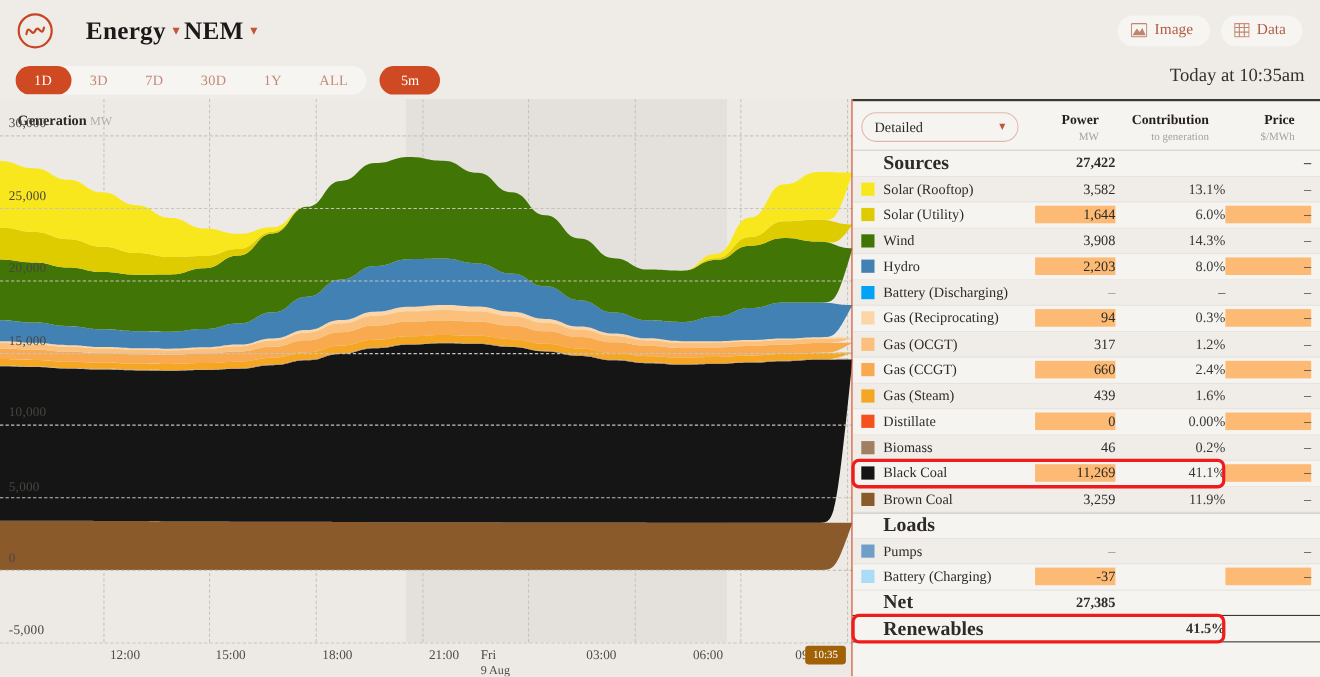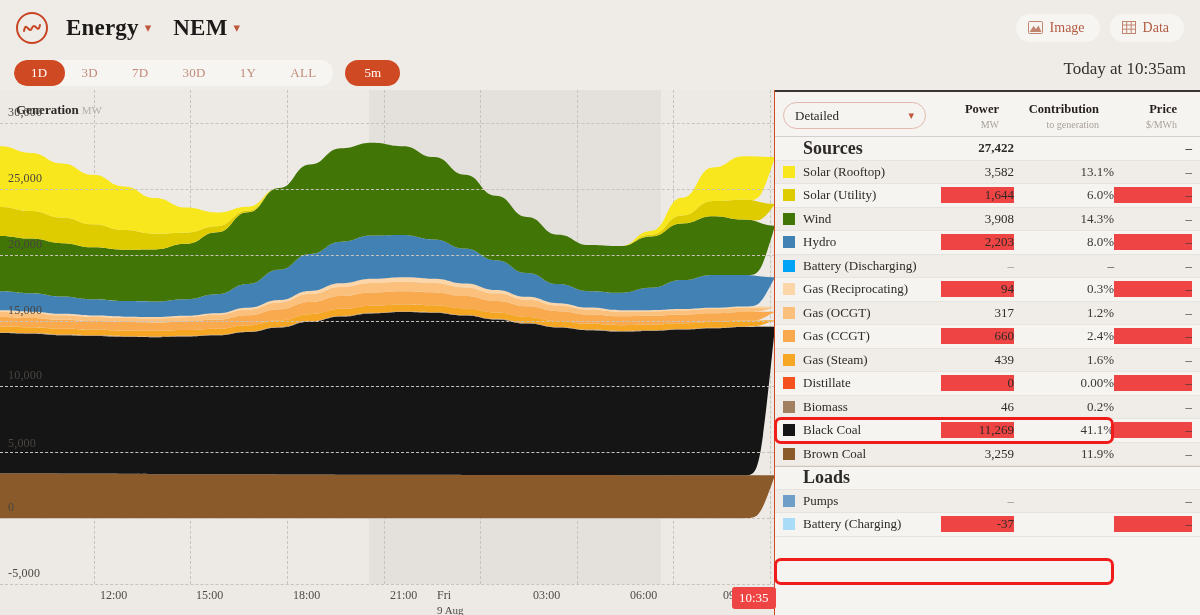--- a/index.html
+++ b/index.html
@@ -19,21 +19,21 @@
     padding: 0 16px;
     position: relative;
   }
   .logo {
     width: 32px; height: 32px; border-radius: 50%;
     border: 2px solid #c74523;
     display: flex; align-items: center; justify-content: center;
     flex: 0 0 auto;
   }
   .logo svg { display:block; }
-  .brand-group { display: flex; align-items: center; margin-left: 18px; gap: 22px; }
+  .brand-group { display: flex; align-items: center; margin-left: 30px; gap: 4px; }
   .brand-item { display: flex; align-items: baseline; gap: 6px; cursor: pointer; }
   .brand-item .txt { font-size: 23px; font-weight: 700; letter-spacing: .2px; color:#1c1a19;}
   .chev { color: #c0563a; font-size: 13px; line-height: 1; position: relative; top: -3px;}
   .header-right { margin-left: auto; display: flex; gap: 10px; align-items: center; }
   .pill-btn {
     background: #f7f5f2; border-radius: 16px;
     padding: 6px 15px 6px 12px;
     display: flex; align-items: center; gap: 7px;
     font-size: 14px; color: #b25d43;
     cursor: pointer; border: none;
@@ -94,21 +94,21 @@
   }
   .night-band {
     position: absolute; top: 0; height: 494px; background: rgba(0,0,0,0.035);
     z-index: 0;
   }
   .chart-svg { position: absolute; left: 0; top: 0; z-index: 2;}
   .xaxis { position: absolute; left: 0; top: 494px; width: 775px; height: 31px; z-index: 6;}
   .xtick { position: absolute; font-size: 12px; color: #4f4a46; top: 4px; }
   .xtick .sub { display: block; font-size: 11px; margin-top: 1px;}
   .now-marker {
-    position: absolute; background: #ef4444; color: #fff; font-size: 13px;
+    position: absolute; background: #a16207; color: #fff; font-size: 10px;
     padding: 3px 7px; border-radius: 3px; top: 0px; z-index: 9;
   }
   .chart-right-border {
     position: absolute; left: 774px; top: 0; width: 1px; height: 525px;
     background: #cf4a23; z-index: 8;
   }
 
   
   .panel {
     position: absolute; left: 775px; top: 0; width: 425px; height: 525px;
@@ -141,21 +141,21 @@
   .row.alt { background: #f0ede9; }
   .row .sw { width: 12px; height: 12px; flex: 0 0 auto; margin-right: 8px; }
   .row .sw.blank { visibility: hidden; }
   .row .name { flex: 1; color: #2d2a27; white-space: nowrap; }
   .row.group .name { font-weight: 700; font-size: 18px;}
   .row .val { text-align: right; color: #2d2a27; }
   .row.group .val { font-weight: 700; }
   .row .val.c-contrib, .row .val.c-price { color: #3a3633; }
   .row .dash { color: #8d8882; }
   .row.group-sep { border-top: 1px solid #cdc7bf;}
-  .shade { background: #ef4444; }
+  .shade { background: #fdba74; }
   .row.net { border-bottom: 1px solid #3a3633;}
   .row.renew { border-bottom: 1px solid #3a3633;}
 
   .annot {
     position: absolute; border: 3px solid #f01b1b; border-radius: 7px;
     z-index: 20; pointer-events: none;
   }
 </style>
 </head>
 <body>
@@ -409,17 +409,31 @@
           <span class="val c-contrib"></span>
           <span class="val c-price dash">–</span>
         </div>
         <div class="row">
           <span class="sw" style="background: rgb(169, 220, 247);"></span>
           <span class="name">Battery (Charging)</span>
           <span class="val c-power shade">-37</span>
           <span class="val c-contrib"></span>
           <span class="val c-price shade dash">–</span>
         </div>
+        <div class="row group net">
+          <span class="sw blank"></span>
+          <span class="name">Net</span>
+          <span class="val c-power">27,385</span>
+          <span class="val c-contrib"></span>
+          <span class="val c-price"></span>
+        </div>
+        <div class="row group renew">
+          <span class="sw blank"></span>
+          <span class="name">Renewables</span>
+          <span class="val c-power"></span>
+          <span class="val c-contrib">41.5%</span>
+          <span class="val c-price"></span>
+        </div>
       </div>
   <div class="annot" style="left: -1px; top: 327px; width: 340px; height: 26.5px;"></div>
       <div class="annot" style="left: -1px; top: 468px; width: 340px; height: 26.5px;"></div>
     </div>
 </div>
 
 </body></html>

